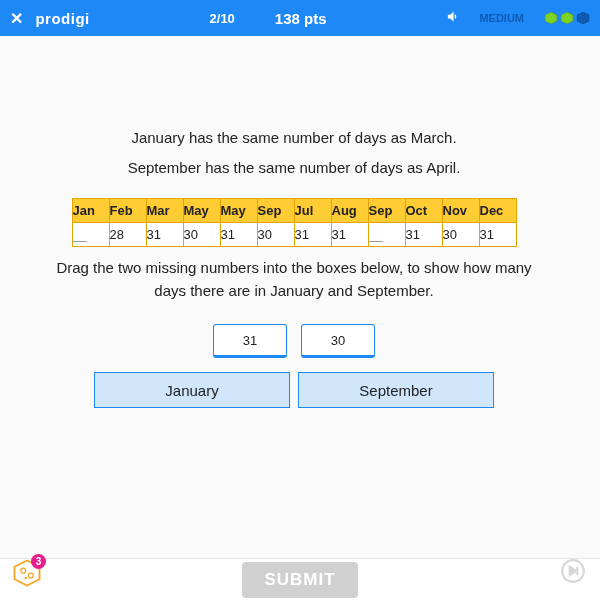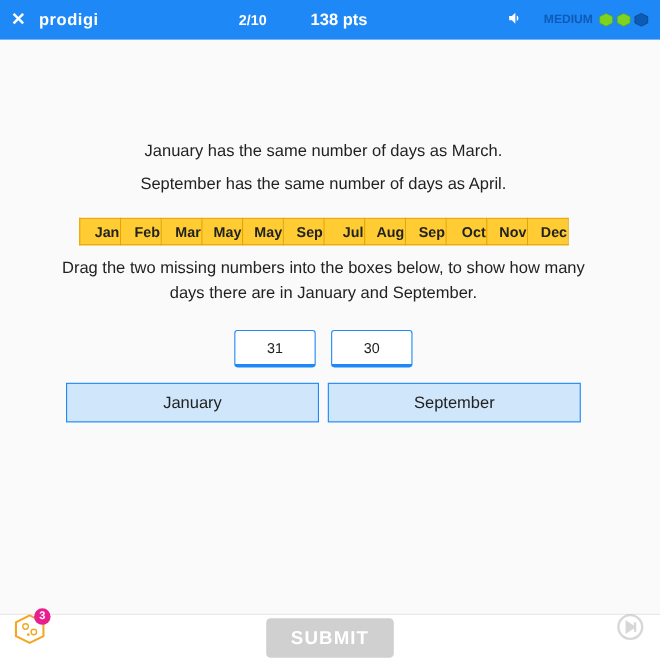--- a/index.html
+++ b/index.html
@@ -4,36 +4,36 @@
 <style>
 *{box-sizing:border-box;margin:0;padding:0}
 body{width:600px;height:600px;overflow:hidden;font-family:-apple-system,BlinkMacSystemFont,"Segoe UI",Arial,sans-serif;background:#fafafa;position:relative}
 .topbar{height:36px;background:#1e88f7;display:flex;align-items:center;color:#fff;padding:0 10px;font-size:13px}
 .close-x{font-size:16px;font-weight:bold;margin-right:12px;cursor:pointer}
 .logo{font-weight:600;font-size:15px}
 .logo .od{letter-spacing:.5px}
 .progress{margin-left:auto;font-weight:600;margin-right:40px}
 .pts{font-weight:700;font-size:15px;margin-right:auto}
 .sound{margin-right:18px;cursor:pointer}
-.diff{color:#0d5bb5;font-weight:700;font-size:11px;margin-right:5px}
+.diff{color:#0d5bb5;font-weight:700;font-size:11px;margin-right:20px}
 .hexrow{display:flex;gap:2px}
 .hex{width:14px;height:14px}
 .content{padding:90px 52px 0 40px;text-align:center;color:#222}
 .stmt{font-size:15px;line-height:1.6;margin-bottom:6px}
 .months{margin:18px auto 0;display:flex;justify-content:center}
 .mtable{border-collapse:collapse}
-.mtable th,.mtable td{border:1px solid #e6a400;padding:4px 0;font-size:13px;width:37px;text-align:right}
+.mtable th,.mtable td{border:1px solid #e6a400;padding:4px 0;font-size:13px;width:37px;text-align:left}
 .mtable th{background:#ffcc33;font-weight:700}
 .mtable td{background:#fff}
 .blank{color:#888}
 .instr{margin-top:10px;font-size:15px;line-height:1.5}
 .drags{margin-top:22px;display:flex;justify-content:center;gap:14px}
 .dragbox{width:74px;height:34px;background:#fff;border:1px solid #1e88f7;border-bottom:3px solid #1e88f7;border-radius:3px;display:flex;align-items:center;justify-content:center;font-size:13px;cursor:grab}
 .answers{margin-top:14px;display:flex;justify-content:center;gap:0}
-.ansbox{width:230px;height:36px;background:#cfe6fb;border:1px solid #1e88f7;display:flex;align-items:center;justify-content:center;font-size:15px}
+.ansbox{width:196px;height:36px;background:#cfe6fb;border:1px solid #1e88f7;display:flex;align-items:center;justify-content:center;font-size:15px}
 .ansbox:first-child{margin-right:8px}
 .footer{position:absolute;bottom:0;left:0;right:0;height:42px;background:#fff;border-top:1px solid #e6e6e6;display:flex;align-items:center;justify-content:center}
 .submit{background:#d0d0d0;color:#fff;font-weight:800;font-size:17px;letter-spacing:1px;border:none;padding:8px 22px;border-radius:4px;cursor:pointer}
 .badge-bl{position:absolute;left:12px;bottom:8px;cursor:pointer}
 .badge-bl .count{position:absolute;top:-4px;right:-4px;background:#e91e8e;color:#fff;border-radius:50%;width:15px;height:15px;font-size:10px;display:flex;align-items:center;justify-content:center;font-weight:700}
 .skip{position:absolute;right:14px;bottom:12px;cursor:pointer;opacity:.5}
 </style>
 </head>
 <body>
 
@@ -75,20 +75,34 @@
         <th>May</th>
         <th>May</th>
         <th>Sep</th>
         <th>Jul</th>
         <th>Aug</th>
         <th>Sep</th>
         <th>Oct</th>
         <th>Nov</th>
         <th>Dec</th>
       </tr>
+      <tr>
+        <td class="blank">__</td>
+        <td>28</td>
+        <td>31</td>
+        <td>30</td>
+        <td>31</td>
+        <td>30</td>
+        <td>31</td>
+        <td>31</td>
+        <td class="blank">__</td>
+        <td>31</td>
+        <td>30</td>
+        <td>31</td>
+      </tr>
     </tbody>
       </table>
   </div>
 
   <p class="instr">Drag the two missing numbers into the boxes below, to show how many days there are in January and September.</p>
 
   <div class="drags">
     <div class="dragbox">31</div>
     <div class="dragbox">30</div>
   </div>

